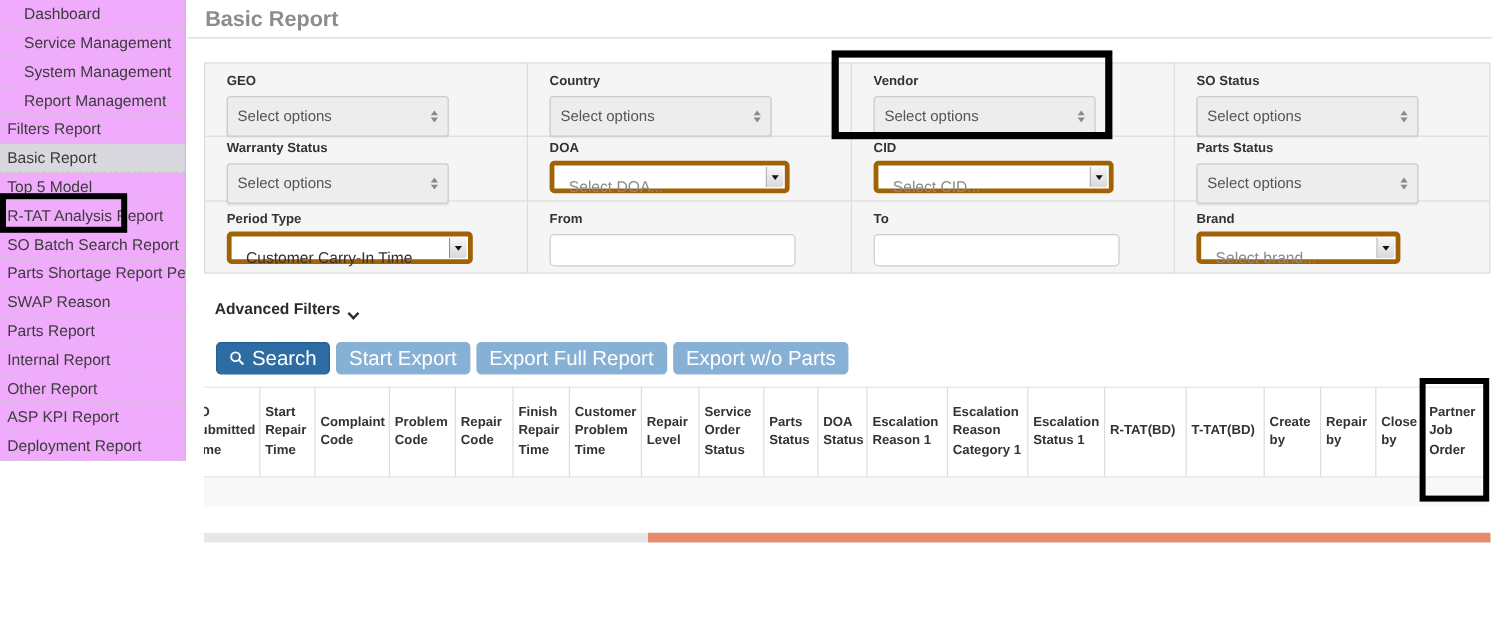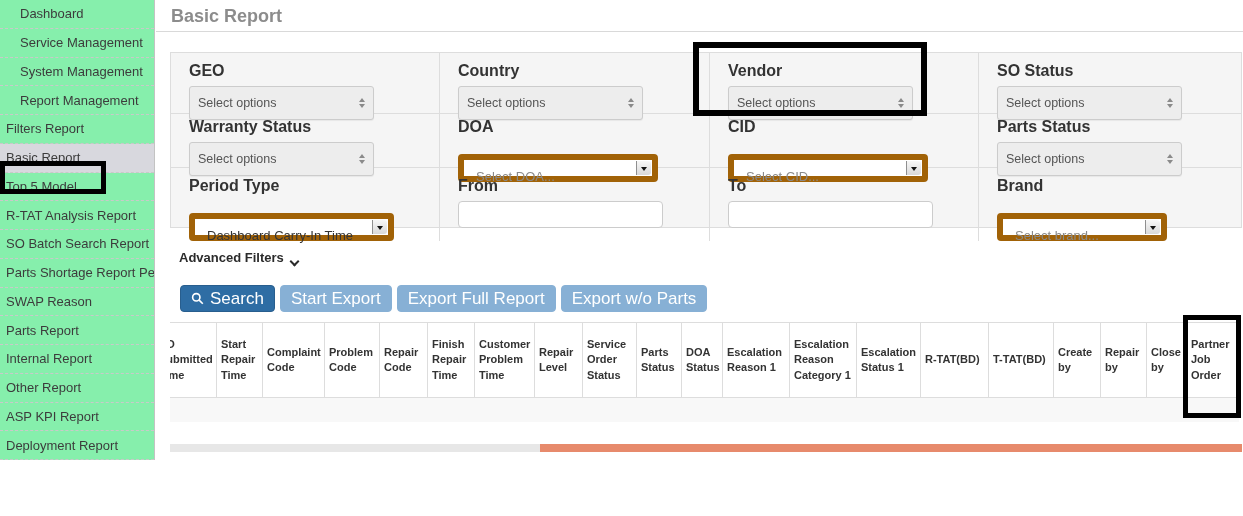--- a/index.html
+++ b/index.html
@@ -6,22 +6,22 @@
   html,body { width:1243px; height:516px; }
   body {
     font-family:"Liberation Sans", sans-serif;
     background:#ffffff;
     position:relative;
     overflow:hidden;
   }
 
   
   .sidebar {
-    position:absolute; left:0; top:0; width:155px; height:460px;
-    background:#86efac; border-right:1px solid #c3c3c3;
+    position:absolute; left:0; top:0; width:155px; height:384px;
+    background:#f0abfc; border-right:1px solid #c3c3c3;
     display:flex; flex-direction:column;
   }
   .side-item {
     flex:1; display:flex; align-items:center;
     padding-left:6px; font-size:13px; color:#3c3c3c;
     border-bottom:1px dashed #c9c9c9;
     white-space:nowrap; overflow:hidden; cursor:pointer;
   }
   .side-item.lvl1 { padding-left:20px; }
   .side-item.active { background:#d8d8de; }
@@ -36,36 +36,36 @@
     position:absolute; left:14px; top:52px; width:1072px; height:176px;
     background:#f5f5f5; border:1px solid #dddddd;
     display:grid;
     grid-template-columns:269px 270px 269px 1fr;
     grid-template-rows:61px 54px 1fr;
   }
   .fcell { border-right:1px solid #dddddd; border-bottom:1px solid #dddddd; padding:9px 18px 0 18px; position:relative; }
   .fcell:nth-child(4n) { border-right:none; }
   .fcell:nth-child(n+9) { border-bottom:none; }
   .fcell.r2 { padding-top:4px; }
-  .flabel { font-size:16px; font-weight:bold; color:#333333; }
+  .flabel { font-size:11px; font-weight:bold; color:#333333; }
 
   .mselect {
     margin-top:6px; width:185px; height:23px;
     background:#ededed; border:1px solid #cccccc; border-radius:3px;
     display:flex; align-items:center; padding:16px 8px;
     color:#555555; font-size:12.5px; cursor:pointer;
     box-shadow:0 1px 1px rgba(0,0,0,0.06);
   }
   .mcaret { margin-left:auto; display:flex; flex-direction:column; align-items:center; gap:2px; }
   .mcaret::before { content:""; border-left:3.5px solid transparent; border-right:3.5px solid transparent; border-bottom:4px solid #8a8a8a; }
   .mcaret::after  { content:""; border-left:3.5px solid transparent; border-right:3.5px solid transparent; border-top:4px solid #8a8a8a; }
 
   .combo {
-    margin-top:18px; position:relative; background:#ffffff;
-    border:6px solid #a16207; border-radius:4px; height:27px;
+    margin-top:4px; position:relative; background:#ffffff;
+    border:4px solid #a16207; border-radius:4px; height:27px;
     display:flex; align-items:center; padding:16px 22px 0 12px;
     color:#8a8a8a; font-size:13px; cursor:pointer;
   }
   .combo.dark { color:#333333; }
   .combo-btn {
     position:absolute; top:1px; right:1px; bottom:1px; width:15px;
     background:linear-gradient(#f7f7f7,#d9d9d9);
     border-left:1px solid #8f8f8f; border-radius:0 3px 3px 0;
     display:flex; align-items:center; justify-content:center;
   }
@@ -199,21 +199,21 @@
       <div class="flabel">Parts Status</div>
       <div class="mselect">
         <span>Select options</span>
         <span class="mcaret"></span>
       </div>
     </div>
 
     <div class="fcell r3">
       <div class="flabel">Period Type</div>
       <div class="combo dark" style="width:205px">
-        <span>Dashboard Carry-In Time</span>
+        <span>Customer Carry-In Time</span>
         <span class="combo-btn"></span>
       </div>
     </div>
     <div class="fcell r3">
       <div class="flabel">From</div>
       <input class="text-input" type="text" value="" style="">
     </div>
     <div class="fcell r3">
       <div class="flabel">To</div>
       <input class="text-input" type="text" value="" style="">

